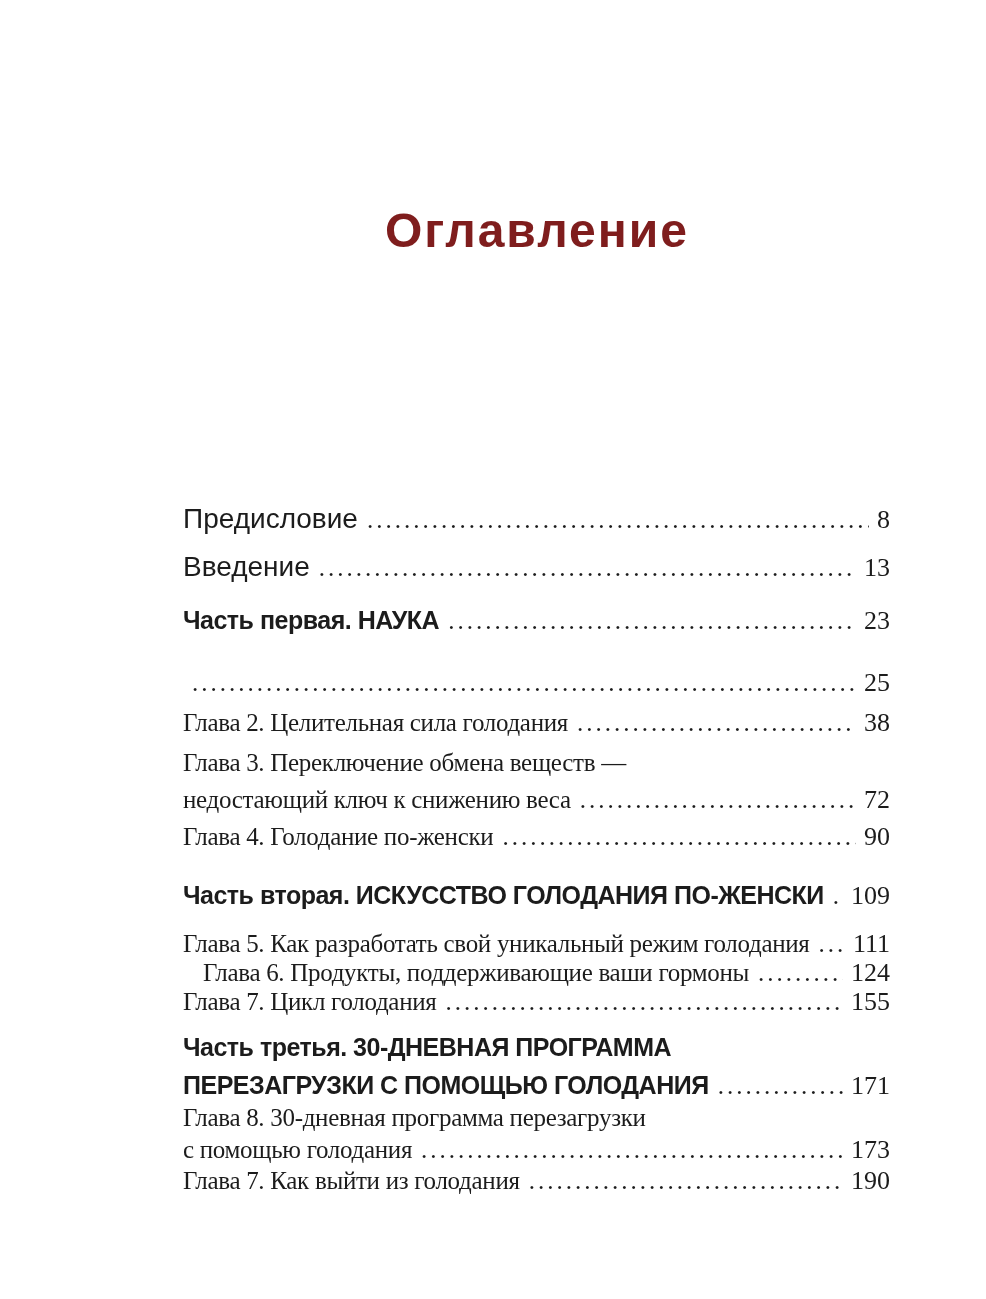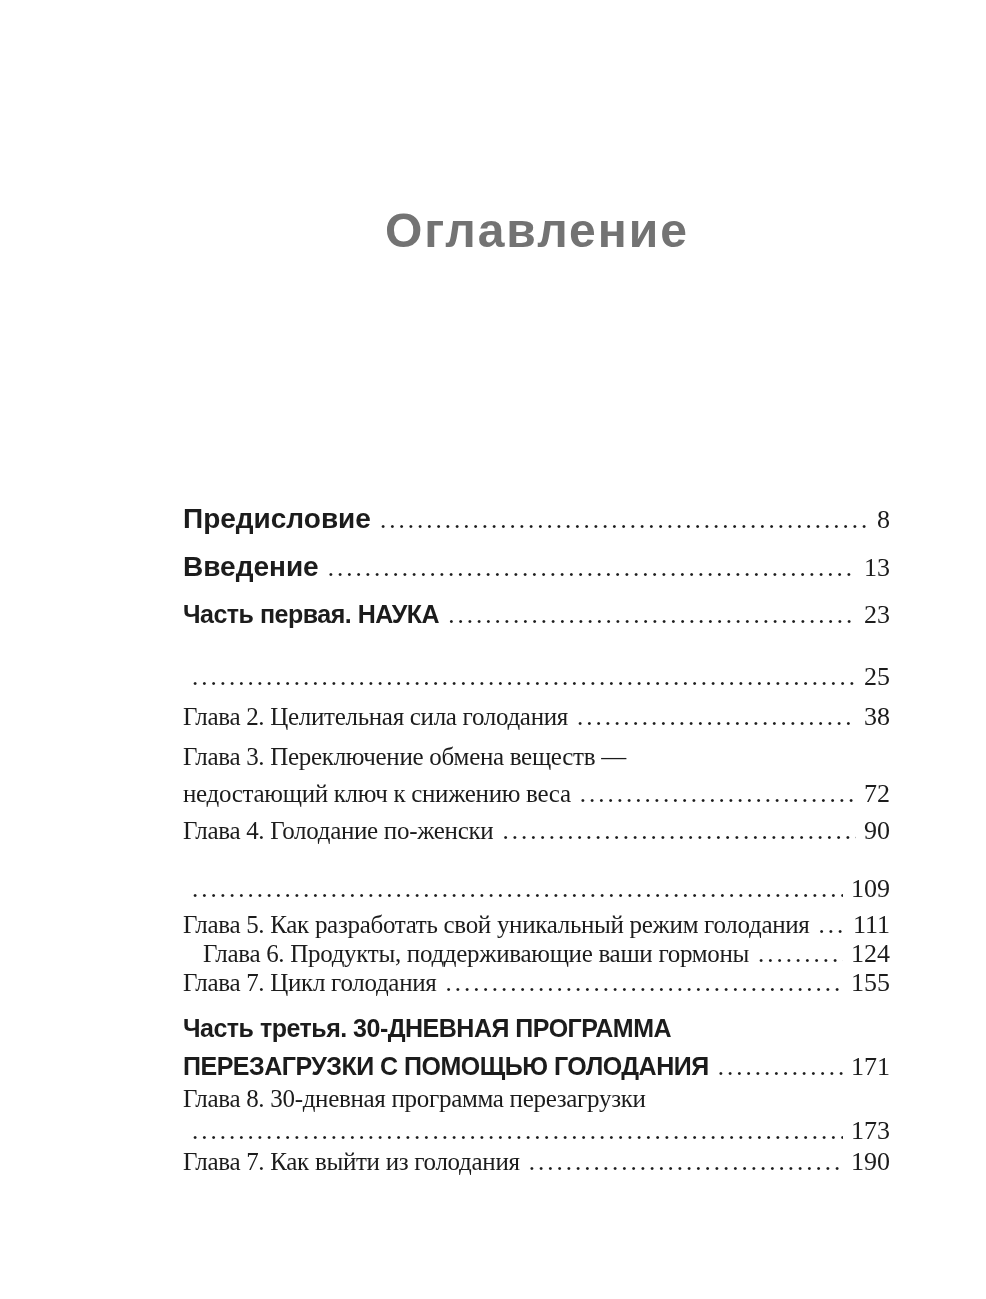--- a/index.html
+++ b/index.html
@@ -18,21 +18,21 @@
     position: absolute;
     top: 203px;
     left: 183px;
     width: 708px;
     margin: 0;
     text-align: center;
     font-family: "Liberation Sans", sans-serif;
     font-weight: bold;
     font-size: 48px;
     letter-spacing: 2px;
-    color: #737373;
+    color: #7f1d1d;
   }
   .toc {
     position: absolute;
     top: 502px;
     left: 183px;
     width: 707px;
     color: #1c1c1c;
   }
   .toc-entry { margin: 0; }
   .toc-line { line-height: 34px; }
@@ -40,21 +40,21 @@
     display: flex;
     align-items: baseline;
   }
   .toc-label {
     white-space: nowrap;
     flex: 0 0 auto;
   }
   
   .front .toc-label {
     font-family: "Liberation Sans", sans-serif;
-    font-weight: bold;
+    font-weight: normal;
     font-size: 28px;
   }
   .part .toc-label {
     font-family: "Liberation Sans", sans-serif;
     font-weight: bold;
     font-size: 25px;
     letter-spacing: -0.5px;
   }
   
   .chapter .toc-label, .chapter-tight .toc-label {
@@ -84,27 +84,27 @@
     flex: 0 0 auto;
     font-family: "Liberation Serif", serif;
     font-weight: normal;
     font-size: 26px;
     padding-left: 6px;
     white-space: nowrap;
     color: #1c1c1c;
   }
   
   .toc-entry:nth-child(2)  { margin-top: 13px; }
-  .toc-entry:nth-child(3)  { margin-top: 12px; }
+  .toc-entry:nth-child(3)  { margin-top: 18px; }
   .toc-entry:nth-child(4)  { margin-top: 28px; }
   .toc-entry:nth-child(5)  { margin-top: 6px; text-align: right; }
   .toc-entry:nth-child(6)  { margin-top: 6px; }
   .toc-entry:nth-child(7)  { margin-top: 3px; }
   .toc-entry:nth-child(8)  { margin-top: 24px; }
-  .toc-entry:nth-child(9)  { margin-top: 4px; }
+  .toc-entry:nth-child(9)  { margin-top: 16px; }
   .toc-entry:nth-child(10) { margin-top: 0; margin-left: 20px; }
   .toc-entry:nth-child(11) { margin-top: 0; }
   .toc-entry:nth-child(12) { margin-top: 14px; }
   .toc-entry:nth-child(13) { margin-top: 0; }
   .toc-entry:nth-child(14) { margin-top: 2px; }
 </style>
 </head>
 <body>
 
 <div class="page">
@@ -154,20 +154,21 @@
       </div>
       <div class="toc-entry chapter">
         <div class="toc-line last">
           <span class="toc-label">Глава 4. Голодание по-женски</span>
           <span class="toc-dots">................................................................................................................................................................</span>
           <span class="toc-page">90</span>
         </div>
       </div>
       <div class="toc-entry part">
         <div class="toc-line last">
+          <span class="toc-label">Часть вторая. ИСКУССТВО ГОЛОДАНИЯ ПО-ЖЕНСКИ</span>
           <span class="toc-dots">................................................................................................................................................................</span>
           <span class="toc-page">109</span>
         </div>
       </div>
       <div class="toc-entry chapter-tight">
         <div class="toc-line last">
           <span class="toc-label">Глава 5. Как разработать свой уникальный режим голодания</span>
           <span class="toc-dots">................................................................................................................................................................</span>
           <span class="toc-page">111</span>
         </div>
@@ -190,20 +191,21 @@
         <div class="toc-line"><span class="toc-label">Часть третья. 30-ДНЕВНАЯ ПРОГРАММА</span></div>
         <div class="toc-line last">
           <span class="toc-label">ПЕРЕЗАГРУЗКИ С ПОМОЩЬЮ ГОЛОДАНИЯ</span>
           <span class="toc-dots">................................................................................................................................................................</span>
           <span class="toc-page">171</span>
         </div>
       </div>
       <div class="toc-entry chapter-tight">
         <div class="toc-line"><span class="toc-label">Глава 8. 30-дневная программа перезагрузки</span></div>
         <div class="toc-line last">
+          <span class="toc-label">с помощью голодания</span>
           <span class="toc-dots">................................................................................................................................................................</span>
           <span class="toc-page">173</span>
         </div>
       </div>
       <div class="toc-entry chapter-tight">
         <div class="toc-line last">
           <span class="toc-label">Глава 7. Как выйти из голодания</span>
           <span class="toc-dots">................................................................................................................................................................</span>
           <span class="toc-page">190</span>
         </div>

